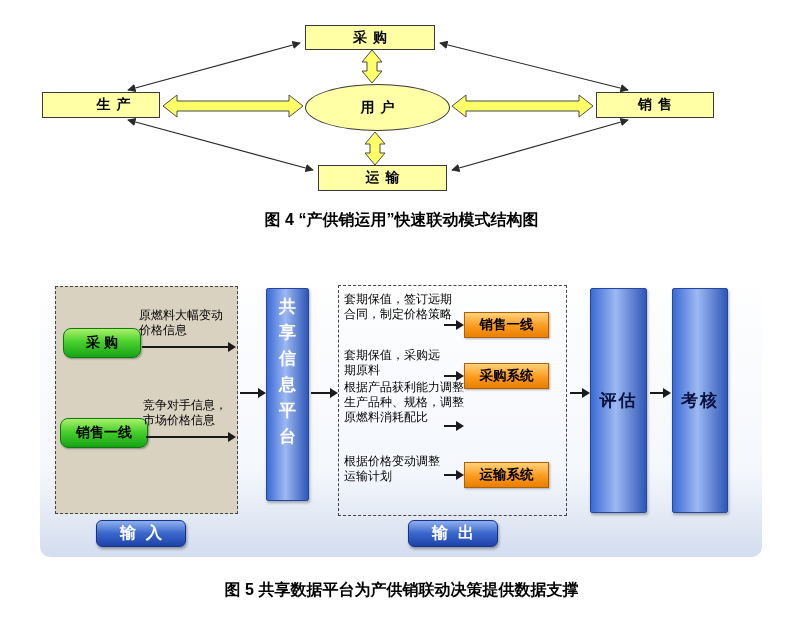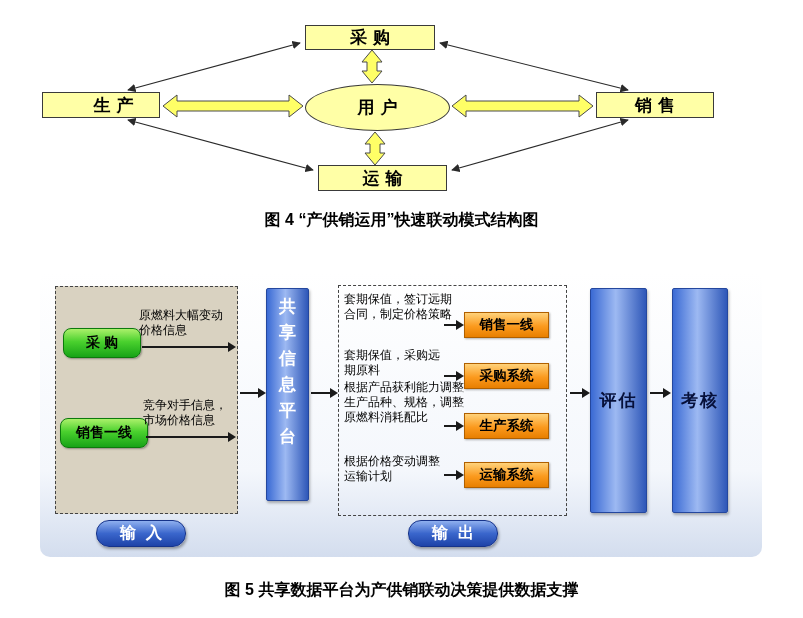--- a/index.html
+++ b/index.html
@@ -8,21 +8,21 @@
     position:relative; overflow:hidden; background:#ffffff;
     font-family:"Liberation Sans","DejaVu Sans",sans-serif; color:#000;
   }
 
   
   #fig4 { position:absolute; left:0; top:0; width:803px; height:205px; }
   #fig4 svg { position:absolute; left:0; top:0; }
   .node {
     position:absolute; background:#ffffa6; border:1.5px solid #3a3a3a;
     display:flex; align-items:center; justify-content:center;
-    font-weight:bold; font-size:17px; letter-spacing:6px; padding-left:6px;
+    font-weight:bold; font-size:14px; letter-spacing:6px; padding-left:6px;
   }
   .ellipse { border-radius:50%; }
   .caption {
     position:absolute; left:0; width:100%; text-align:center;
     font-weight:bold; font-size:16px; color:#000;
   }
 
   
   #fig5 {
     position:absolute; left:40px; top:272px; width:722px; height:285px;
@@ -55,21 +55,21 @@
   .platform-text {
     width:18px; margin:0 auto; padding-top:5px;
     word-break:break-all; line-height:26px; text-align:center;
     font-size:17px; font-weight:bold; color:#ffffff;
   }
   .colcenter {
     width:100%; height:100%; display:flex; align-items:center; justify-content:center;
     font-size:17px; font-weight:bold; color:#06103a; letter-spacing:2px;
   }
   .iolabel {
-    position:absolute; width:90px; height:27px; border-radius:13px;
+    position:absolute; width:90px; height:27px; border-radius:6px;
     background:linear-gradient(180deg,#8fb0ef 0%,#3a66cc 50%,#1e43a8 100%);
     border:1px solid #16338a; color:#ffffff; font-weight:bold; font-size:16px;
     display:flex; align-items:center; justify-content:center;
     letter-spacing:10px; padding-left:10px;
     box-shadow:1px 2px 3px rgba(0,0,0,.35);
   }
   .note { position:absolute; font-size:12px; line-height:15px; color:#000; }
 
   .harrow { position:absolute; height:2px; background:#1a1a1a; }
   .harrow::after {
@@ -135,21 +135,20 @@
   <div class="note" style="left:304px;top:20px;width:116px;">套期保值，签订远期合同，制定价格策略</div>
   <div class="harrow" style="left:404px;top:52px;width:12px;"></div>
   <div class="orangebox" style="left:424px;top:40px;width:85px;height:26px;">销售一线</div>
 
   <div class="note" style="left:304px;top:76px;width:100px;">套期保值，采购远期原料</div>
   <div class="harrow" style="left:404px;top:103px;width:12px;"></div>
   <div class="orangebox" style="left:424px;top:91px;width:85px;height:26px;">采购系统</div>
 
   <div class="note" style="left:304px;top:108px;width:122px;">根据产品获利能力调整生产品种、规格，调整原燃料消耗配比</div>
   <div class="harrow" style="left:404px;top:153px;width:12px;"></div>
-  <div class="orangebox" style="left:424px;top:141px;width:85px;height:26px;">生产系统</div>
 
   <div class="note" style="left:304px;top:182px;width:100px;">根据价格变动调整运输计划</div>
   <div class="harrow" style="left:404px;top:202px;width:12px;"></div>
   <div class="orangebox" style="left:424px;top:190px;width:85px;height:26px;">运输系统</div>
 
   <div class="harrow" style="left:530px;top:120px;width:12px;"></div>
 
   <div class="bluecol" style="left:550px;top:16px;width:57px;height:225px;">
     <div class="colcenter">评估</div>
   </div>

